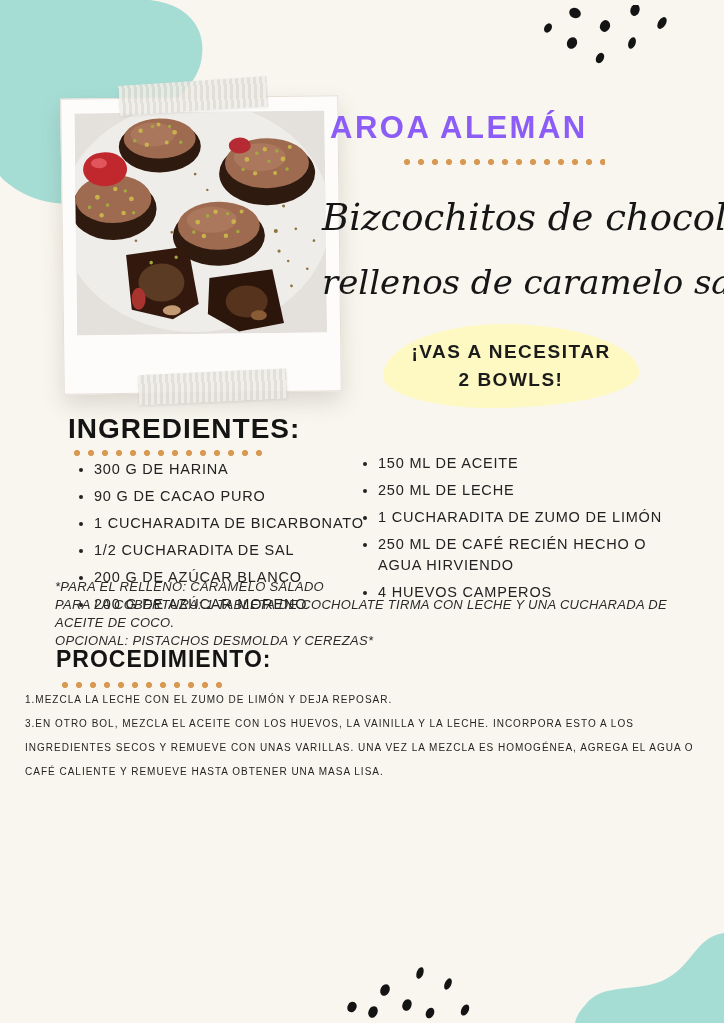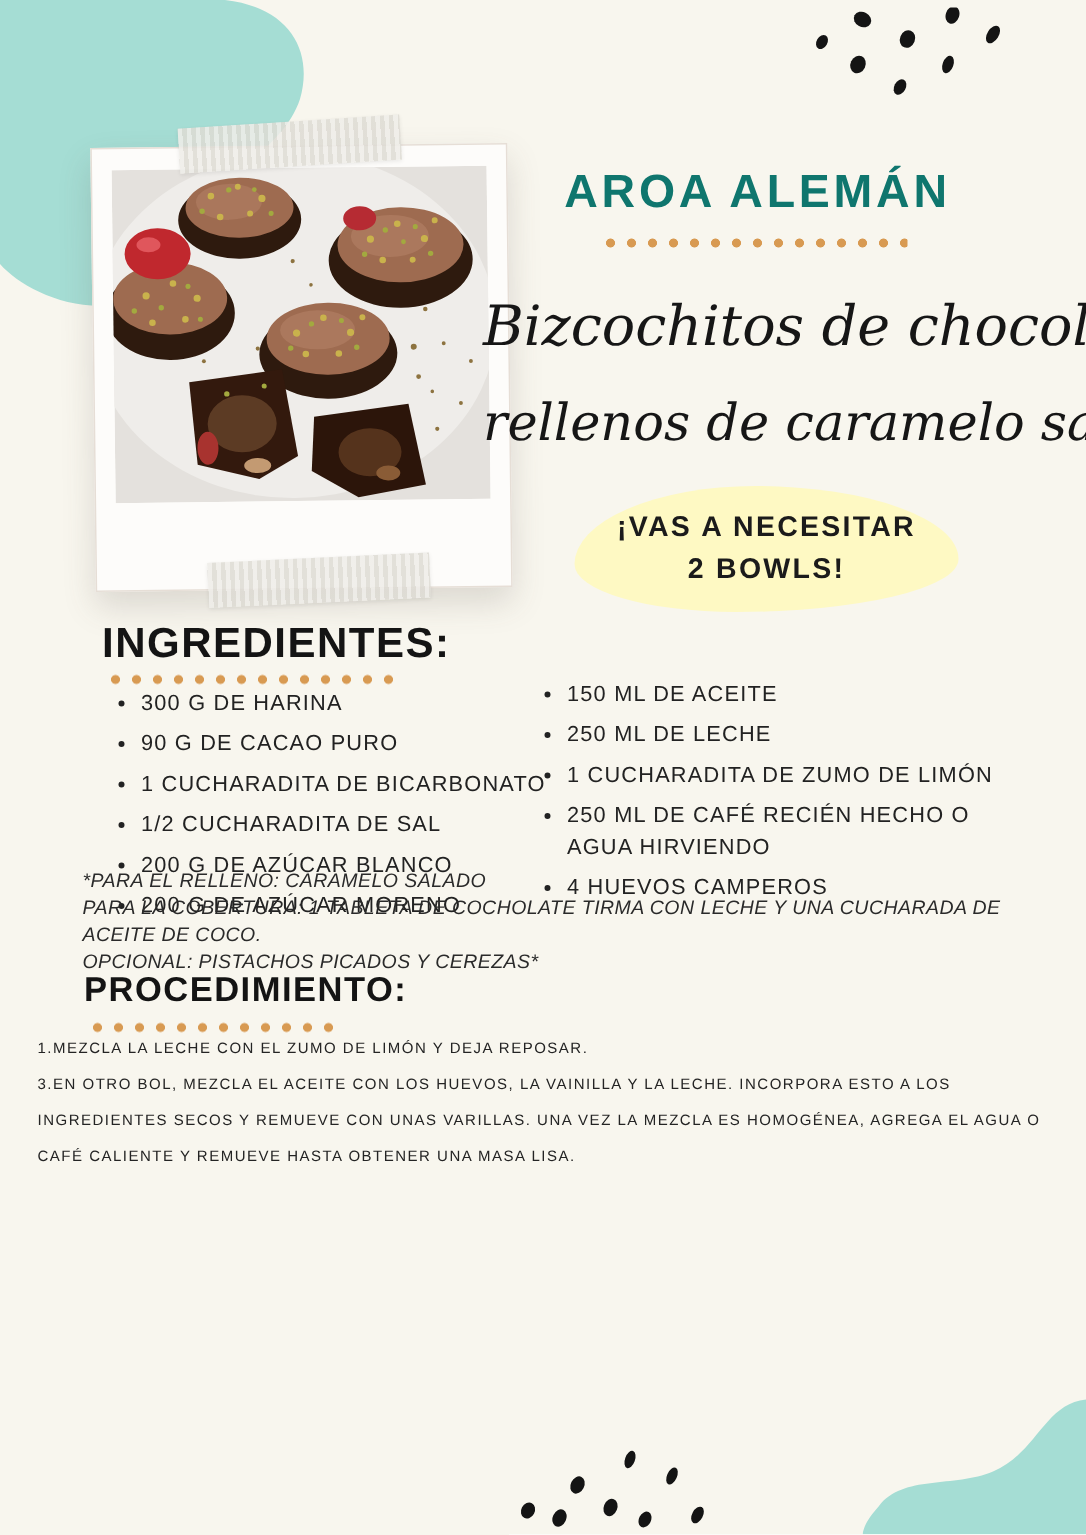--- a/index.html
+++ b/index.html
@@ -31,22 +31,22 @@
     position:absolute; background:rgba(228,226,219,.82);
     box-shadow:0 1px 3px rgba(0,0,0,.08);
     background-image:repeating-linear-gradient(90deg, rgba(255,255,255,.35) 0 3px, rgba(205,203,196,.25) 3px 6px);
   }
   .tape-top   { left:58px;  top:-17px; width:148px; height:30px; transform:rotate(-3deg); }
   .tape-bottom{ left:74px;  top:274px; width:148px; height:30px; transform:rotate(-2deg); }
 
   
   .author {
     position:absolute; left:330px; top:110px; width:350px;
-    text-align:center; font-size:31px; font-weight:bold; letter-spacing:2.5px;
-    color:#0f766e;
+    font-size:31px; font-weight:bold; letter-spacing:2.5px;
+    color:#8b5cf6;
   }
   .dotted { height:8px; background-repeat:repeat-x; }
   .dotted.orange { background-image:radial-gradient(circle 3px, #d89a52 2.8px, transparent 3.2px); background-size:14px 8px; }
   #divider-author { position:absolute; left:400px; top:158px; width:205px; }
   .script-title {
     position:absolute; left:322px; width:398px; text-align:center;
     font-family:"DejaVu Serif", serif; font-style:italic; font-weight:normal;
     color:#161616; white-space:nowrap;
   }
   #title-line1 { top:196px; font-size:37px; }
@@ -269,21 +269,21 @@
     <li>150 ML DE ACEITE</li>
     <li>250 ML DE LECHE</li>
     <li>1 CUCHARADITA DE ZUMO DE LIMÓN</li>
     <li>250 ML DE CAFÉ RECIÉN HECHO O AGUA HIRVIENDO</li>
     <li>4 HUEVOS CAMPEROS</li>
   </ul>
 
   <div class="notes">
     <p>*PARA EL RELLENO: CARAMELO SALADO</p>
     <p>PARA LA COBERTURA: 1 TABLETA DE COCHOLATE TIRMA CON LECHE Y UNA CUCHARADA DE ACEITE DE COCO.</p>
-    <p>OPCIONAL: PISTACHOS PICADOS Y CEREZAS*</p>
+    <p>OPCIONAL: PISTACHOS DESMOLDA Y CEREZAS*</p>
   </div>
 
   <h2 id="procedure-heading" class="section-heading">PROCEDIMIENTO:</h2>
   <div id="divider-procedure" class="dotted orange"></div>
 
   <div class="steps">
     <p>1.MEZCLA LA LECHE CON EL ZUMO DE LIMÓN Y DEJA REPOSAR.</p>
     <p>3.EN OTRO BOL, MEZCLA EL ACEITE CON LOS HUEVOS, LA VAINILLA Y LA LECHE. INCORPORA ESTO A LOS INGREDIENTES SECOS Y REMUEVE CON UNAS VARILLAS. UNA VEZ LA MEZCLA ES HOMOGÉNEA, AGREGA EL AGUA O CAFÉ CALIENTE Y REMUEVE HASTA OBTENER UNA MASA LISA.</p>
   </div>
 

